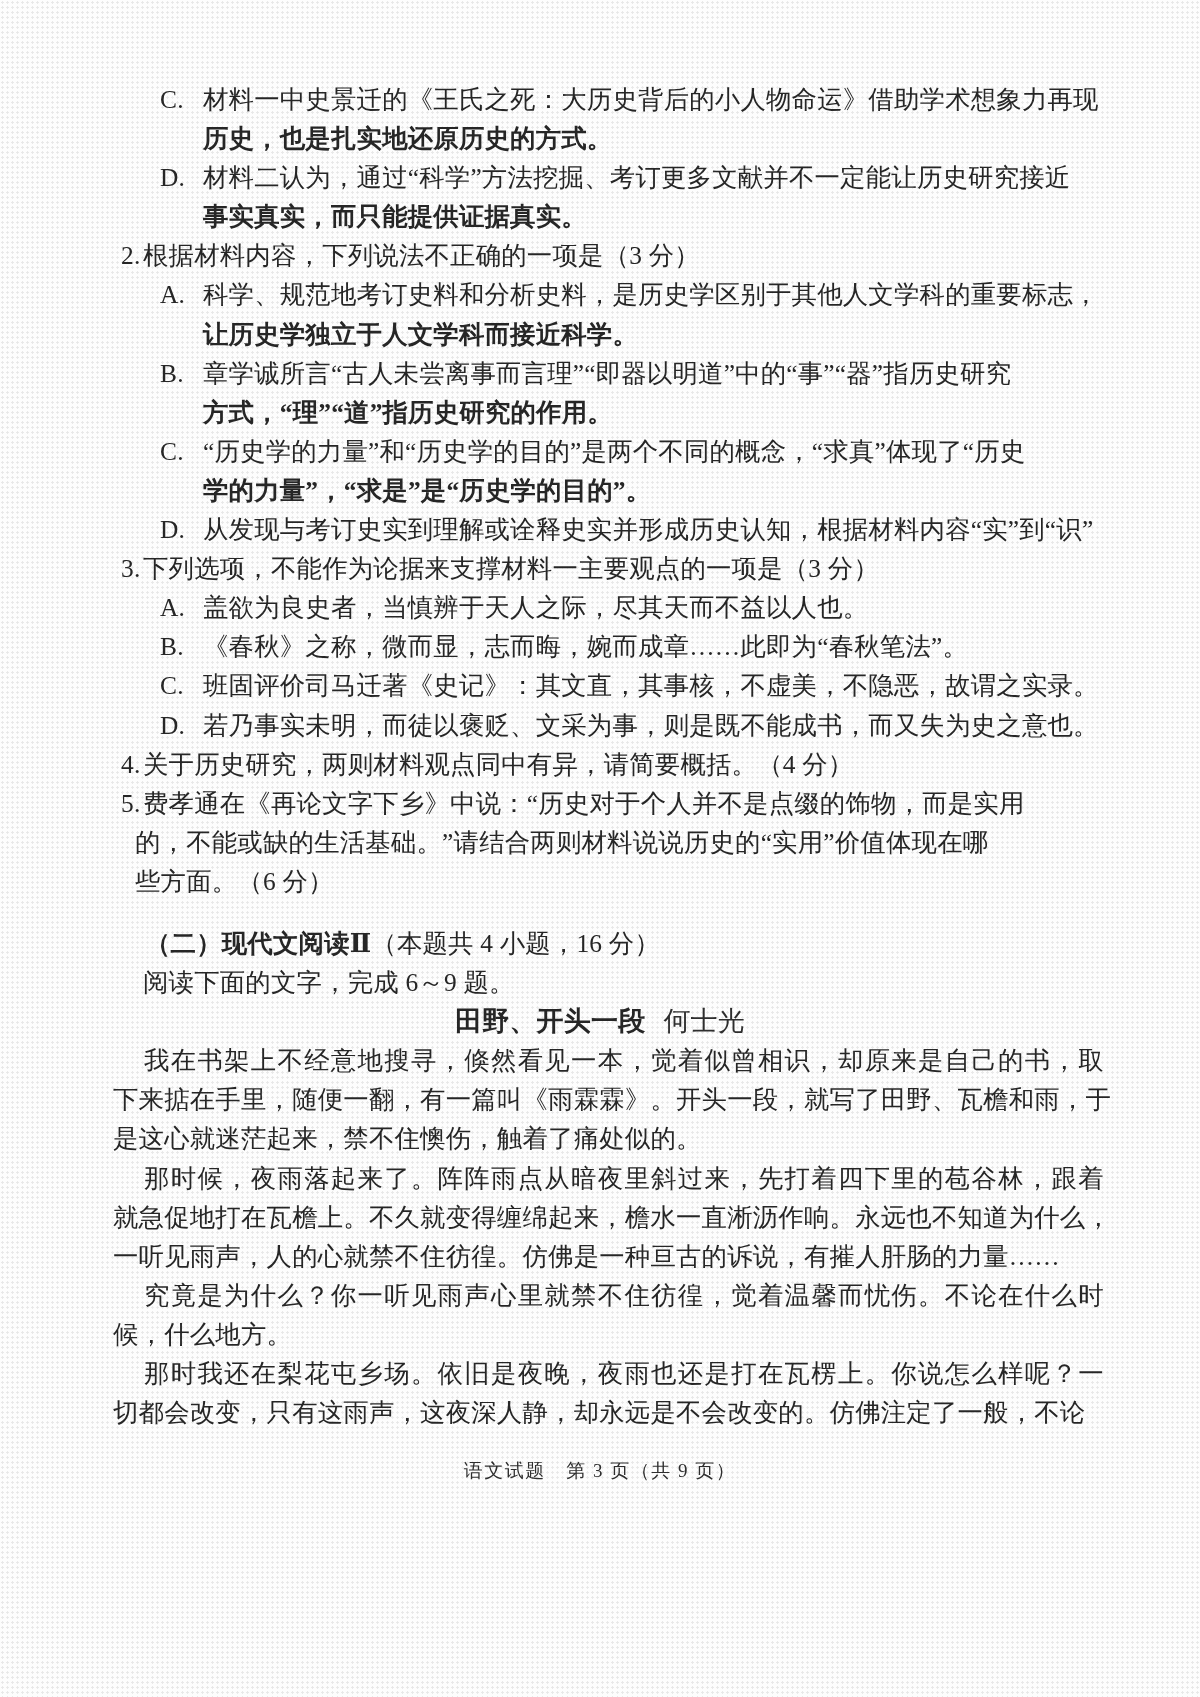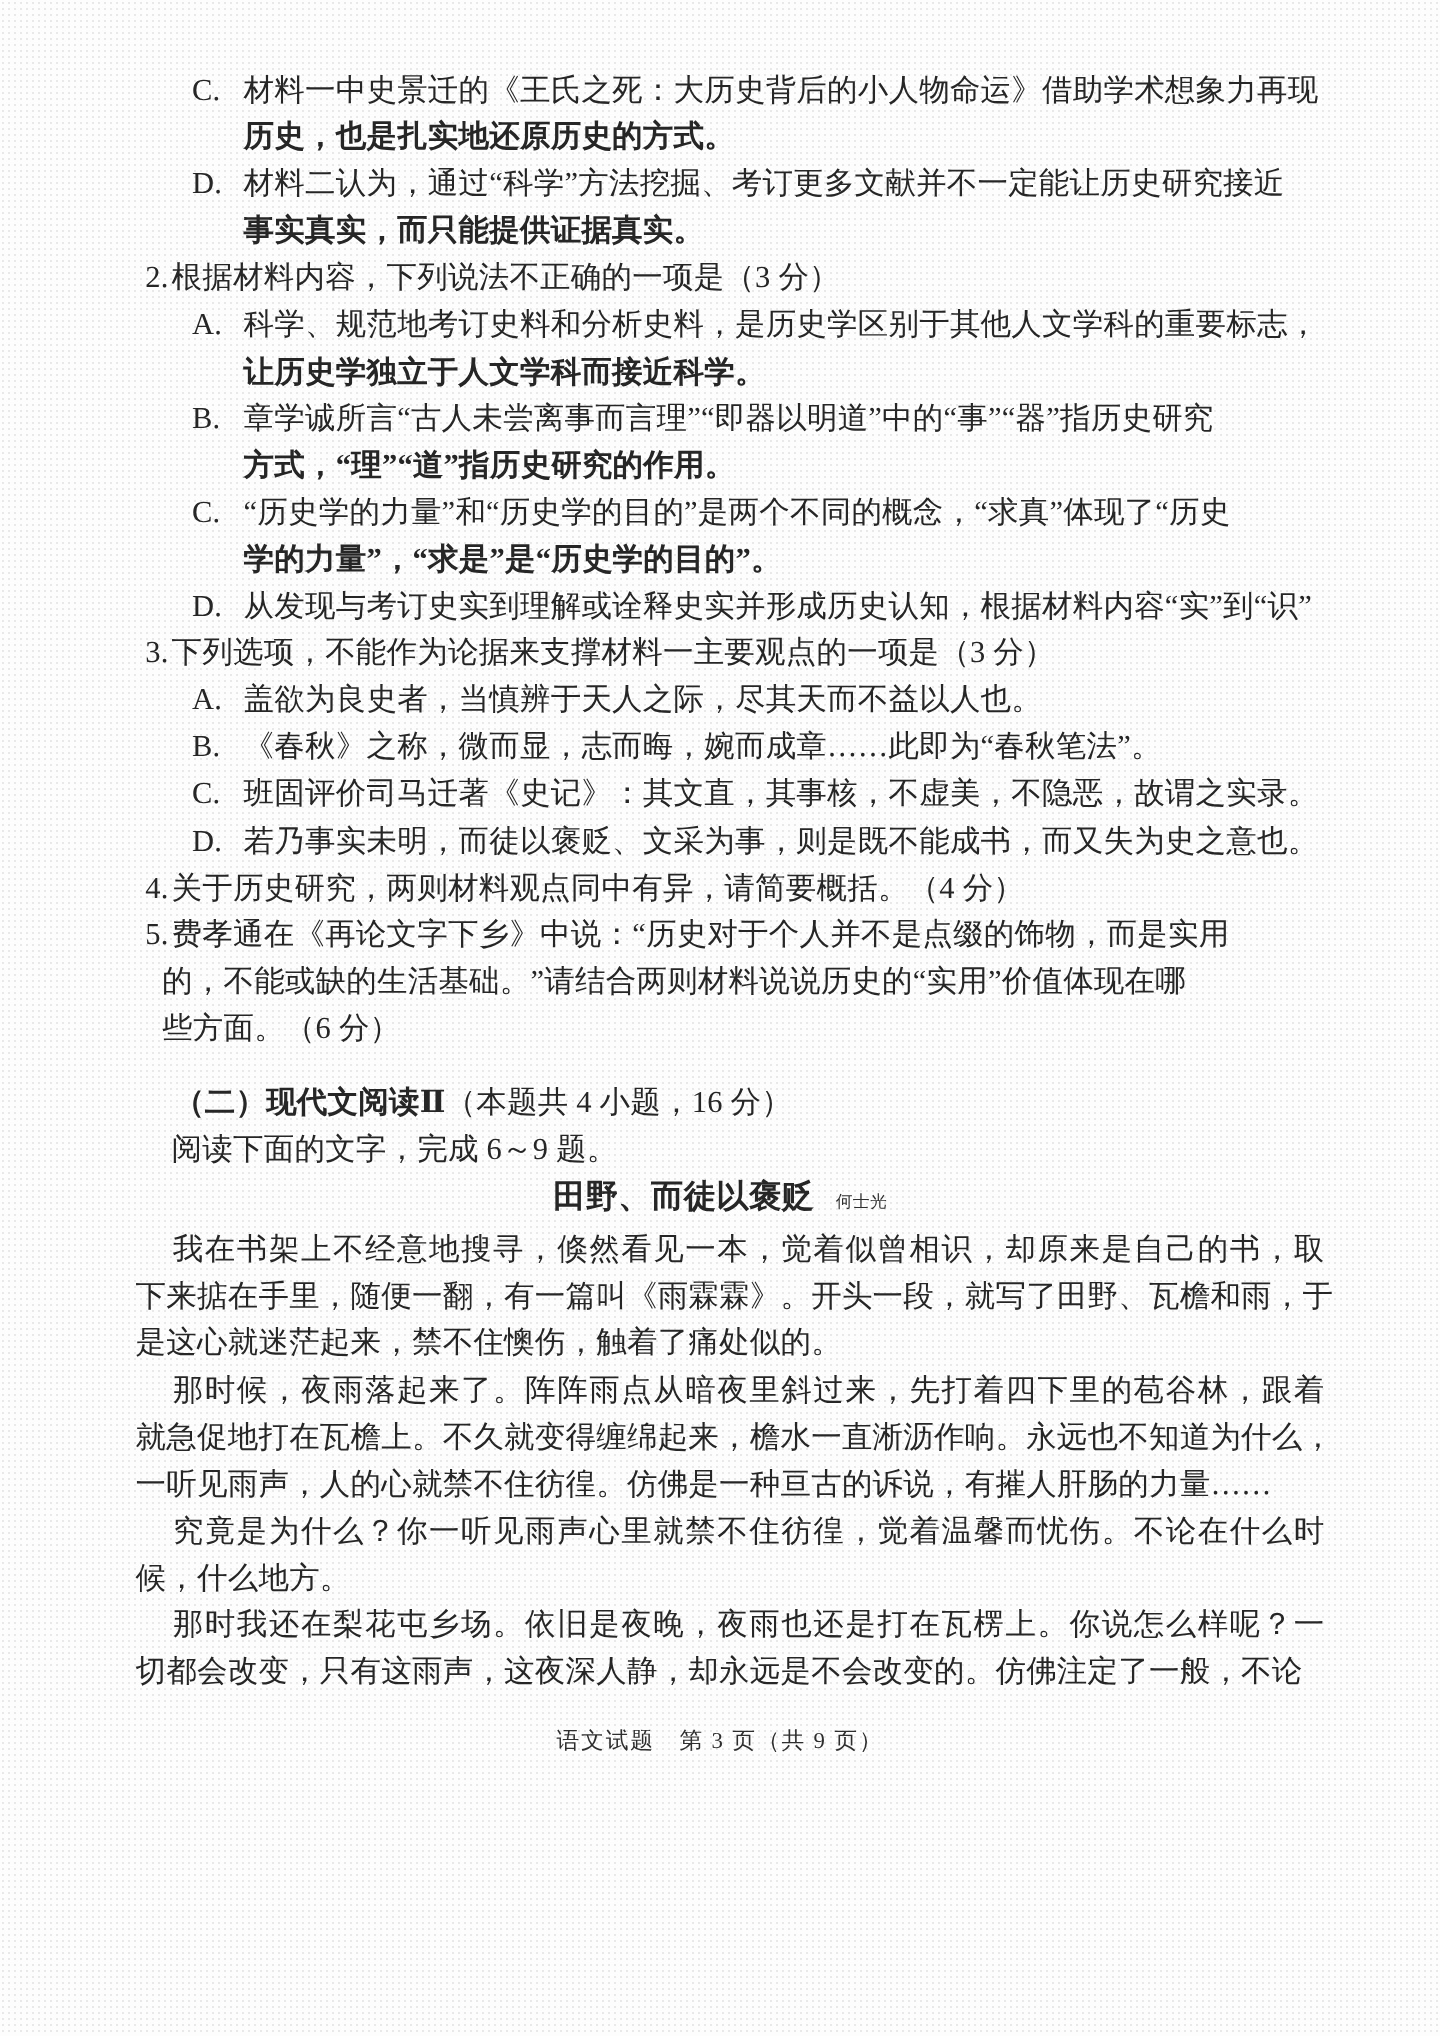--- a/index.html
+++ b/index.html
@@ -12,21 +12,21 @@
     width: 1200px;
     height: 1697px;
     overflow: hidden;
     background-color: #fdfdfd;
     background-image: radial-gradient(circle, rgba(185,185,185,0.30) 1px, transparent 1.3px);
     background-size: 5px 5px;
     font-family: "Liberation Serif", "DejaVu Serif", serif;
     color: #262626;
   }
   .content {
-    padding-top: 56px;
+    padding-top: 80px;
   }
   .line {
     font-size: 25.4px;
     line-height: 39.1px;
     white-space: nowrap;
     letter-spacing: 0.2px;
   }
   .marker { display: inline-block; }
   .text { display: inline; }
 
@@ -43,21 +43,21 @@
   
   .role-section { padding-left: 145px; margin-top: 23px; }
   .role-section .marker { font-weight: bold; }
 
   
   .role-intro { padding-left: 143px; }
 
   
   .role-title { text-align: center; }
   .role-title .marker { font-weight: bold; font-size: 27px; }
-  .role-title .text { font-size: 14px; margin-left: 18px; color: #2e2e2e; }
+  .role-title .text { font-size: 27px; margin-left: 18px; color: #2e2e2e; }
 
   
   .role-body-first { padding-left: 144px; letter-spacing: 1.3px; }
   .role-body { padding-left: 113px; }
 
   .footer {
     margin-top: 24px;
     text-align: center;
     font-size: 19px;
     line-height: 30px;
@@ -86,21 +86,21 @@
       <div class="line role-option"><span class="marker">A.</span><span class="text">盖欲为良史者，当慎辨于天人之际，尽其天而不益以人也。</span></div>
       <div class="line role-option"><span class="marker">B.</span><span class="text">《春秋》之称，微而显，志而晦，婉而成章……此即为“春秋笔法”。</span></div>
       <div class="line role-option"><span class="marker">C.</span><span class="text">班固评价司马迁著《史记》：其文直，其事核，不虚美，不隐恶，故谓之实录。</span></div>
       <div class="line role-option"><span class="marker">D.</span><span class="text">若乃事实未明，而徒以褒贬、文采为事，则是既不能成书，而又失为史之意也。</span></div>
       <div class="line role-question"><span class="marker">4.</span><span class="text">关于历史研究，两则材料观点同中有异，请简要概括。（4 分）</span></div>
       <div class="line role-question"><span class="marker">5.</span><span class="text">费孝通在《再论文字下乡》中说：“历史对于个人并不是点缀的饰物，而是实用</span></div>
       <div class="line role-question-cont"><span class="text">的，不能或缺的生活基础。”请结合两则材料说说历史的“实用”价值体现在哪</span></div>
       <div class="line role-question-cont"><span class="text">些方面。（6 分）</span></div>
       <div class="line role-section"><span class="marker">（二）现代文阅读Ⅱ</span><span class="text">（本题共 4 小题，16 分）</span></div>
       <div class="line role-intro"><span class="text">阅读下面的文字，完成 6～9 题。</span></div>
-      <div class="line role-title"><span class="marker">田野、而徒以褒贬</span><span class="text">何士光</span></div>
+      <div class="line role-title"><span class="marker">田野、开头一段</span><span class="text">何士光</span></div>
       <div class="line role-body-first"><span class="text">我在书架上不经意地搜寻，倏然看见一本，觉着似曾相识，却原来是自己的书，取</span></div>
       <div class="line role-body"><span class="text">下来掂在手里，随便一翻，有一篇叫《雨霖霖》。开头一段，就写了田野、瓦檐和雨，于</span></div>
       <div class="line role-body"><span class="text">是这心就迷茫起来，禁不住懊伤，触着了痛处似的。</span></div>
       <div class="line role-body-first"><span class="text">那时候，夜雨落起来了。阵阵雨点从暗夜里斜过来，先打着四下里的苞谷林，跟着</span></div>
       <div class="line role-body"><span class="text">就急促地打在瓦檐上。不久就变得缠绵起来，檐水一直淅沥作响。永远也不知道为什么，</span></div>
       <div class="line role-body"><span class="text">一听见雨声，人的心就禁不住彷徨。仿佛是一种亘古的诉说，有摧人肝肠的力量……</span></div>
       <div class="line role-body-first"><span class="text">究竟是为什么？你一听见雨声心里就禁不住彷徨，觉着温馨而忧伤。不论在什么时</span></div>
       <div class="line role-body"><span class="text">候，什么地方。</span></div>
       <div class="line role-body-first"><span class="text">那时我还在梨花屯乡场。依旧是夜晚，夜雨也还是打在瓦楞上。你说怎么样呢？一</span></div>
       <div class="line role-body"><span class="text">切都会改变，只有这雨声，这夜深人静，却永远是不会改变的。仿佛注定了一般，不论</span></div>

